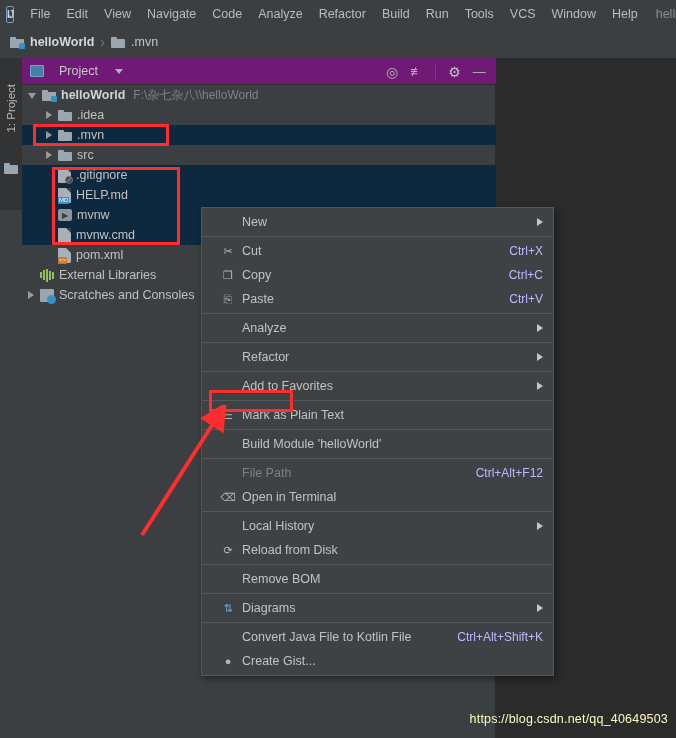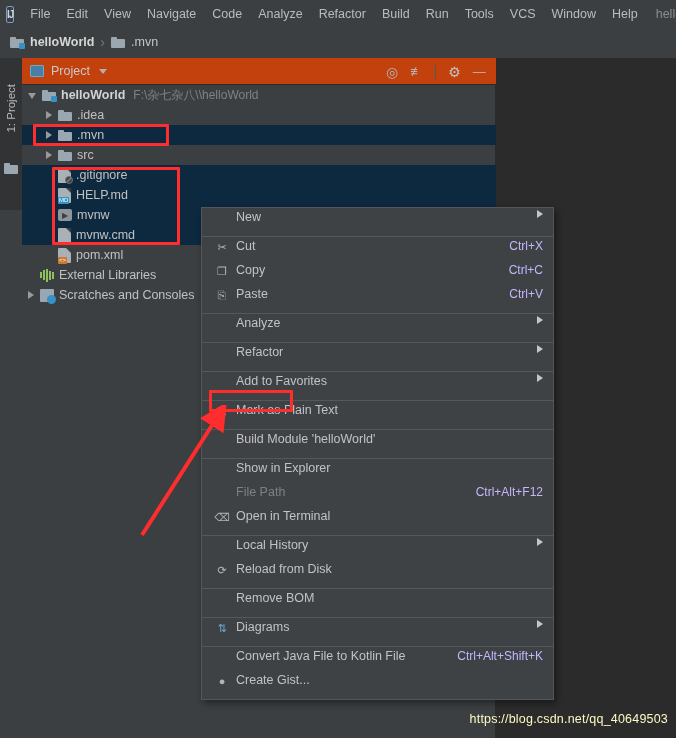--- a/index.html
+++ b/index.html
@@ -57,22 +57,23 @@
   }
   .vtab-folder { position: absolute; left: 4px; top: 162px; }
 
   
   .projpanel {
     position: absolute; left: 22px; top: 58px; width: 474px; height: 680px;
     background: #3c3f41; border-right: 1px solid #2b2b2b;
   }
   .proj-header {
     position: absolute; left: 22px; top: 58px; width: 474px; height: 27px;
-    background: #c2410c; display: flex; align-items: center; padding-left: 8px;
+    background: #701a75; display: flex; align-items: center; padding-left: 8px;
     border-bottom: 1px solid #2b2b2b;
+    gap: 8px;
   }
   .proj-title { font-size: 12.5px; color: #c9c9c9; margin-left: 7px; }
   .caret-down {
     width: 0; height: 0; border-left: 4px solid transparent;
     border-right: 4px solid transparent; border-top: 5px solid #b0b0b0;
     margin-left: 9px;
   }
   .proj-tools {
     position: absolute; left: 380px; top: 58px; width: 116px; height: 27px;
     display: flex; align-items: center; gap: 12px; padding-left: 6px;
@@ -157,22 +158,22 @@
   }
 
   
   .ctxmenu {
     position: absolute; left: 201px; top: 207px; width: 353px;
     background: #3f4244; border: 1px solid #53575a;
     box-shadow: 2px 3px 7px rgba(0,0,0,0.45);
     padding: 2px 0;
   }
   .citem {
-    position: relative; height: 24px; display: flex; align-items: flex-start;
-    font-size: 12.5px; color: #c2c2c2; padding-left: 12px; padding-right: 10px;
+    position: relative; height: 24px; display: flex; align-items: center;
+    font-size: 12.5px; color: #c2c2c2; padding-left: 18px; padding-right: 10px;
   }
   .citem.hl { background: #4b6eaf; color: #ffffff; }
   .citem.dim { color: #7d8084; }
   .citem .cico {
     width: 16px; height: 16px; margin-right: 6px; flex: 0 0 auto;
     display: flex; align-items: center; justify-content: center;
     font-size: 11px; color: #b4b4b4;
   }
   .citem .cico.empty { visibility: hidden; }
   .citem .clabel { flex: 1 1 auto; white-space: nowrap; }
@@ -392,24 +393,20 @@
       <div class="citem">
         <span class="cico">☰</span>
         <span class="clabel">Mark as Plain Text</span>
       </div>
       <div class="csep"></div>
       <div class="citem">
         <span class="cico empty"></span>
         <span class="clabel">Build Module 'helloWorld'</span>
       </div>
       <div class="csep"></div>
-      <div class="citem">
-        <span class="cico empty"></span>
-        <span class="clabel">Show in Explorer</span>
-      </div>
       <div class="citem dim">
         <span class="cico empty"></span>
         <span class="clabel">File Path</span>
         <span class="cshort">Ctrl+Alt+F12</span>
       </div>
       <div class="citem">
         <span class="cico">⌫</span>
         <span class="clabel">Open in Terminal</span>
       </div>
       <div class="csep"></div>

